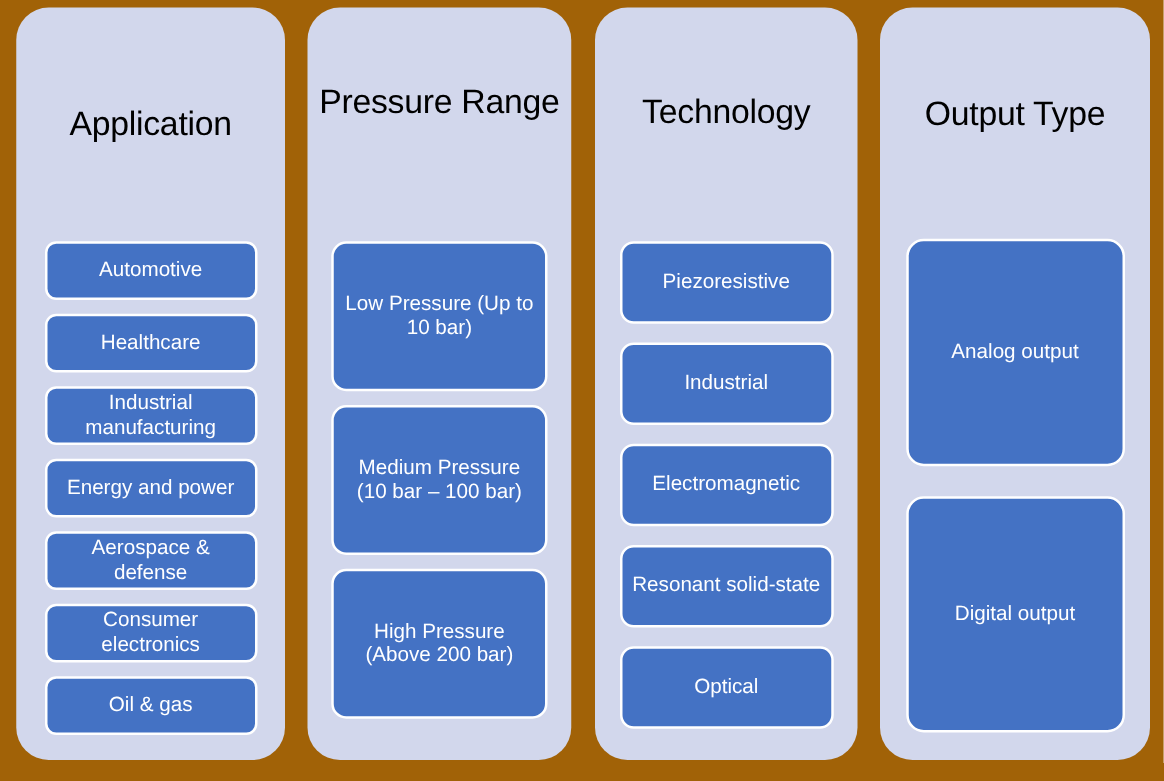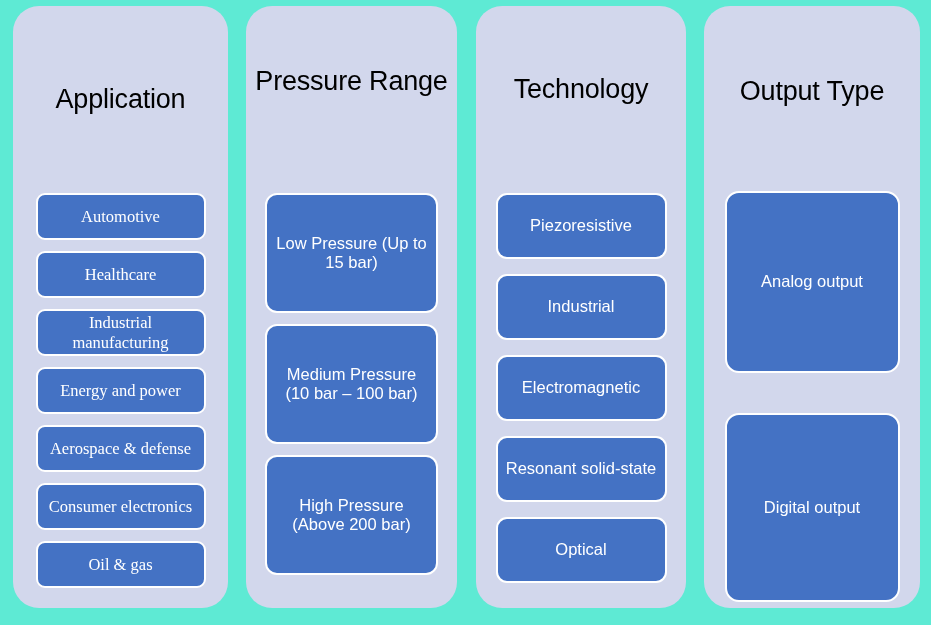--- a/index.html
+++ b/index.html
@@ -9,21 +9,21 @@
     height: 625px;
     background: #ffffff;
     font-family: "Liberation Sans", sans-serif;
     overflow: hidden;
   }
 
   #diagram {
     position: relative;
     width: 931px;
     height: 625px;
-    background: #5eead4;
+    background: #a16207;
   }
 
   .column {
     position: absolute;
     top: 6px;
     height: 602px;
     background: #d2d7ec;
     border-radius: 26px;
     display: flex;
     flex-direction: column;
@@ -59,38 +59,38 @@
     left: 0;
     right: 0;
     display: flex;
     flex-direction: column;
     align-items: center;
   }
 
   .col-0 .items { top: 187px; gap: 11px; }
   .col-1 .items { top: 187px; gap: 11px; }
   .col-2 .items { top: 187px; gap: 15px; }
-  .col-3 .items { top: 185px; gap: 40px; }
+  .col-3 .items { top: 185px; gap: 24px; }
 
   .node {
     background: #4472c4;
     border: 2px solid #ffffff;
     border-radius: 9px;
     color: #ffffff;
     display: flex;
     align-items: center;
     justify-content: center;
     text-align: center;
     font-size: 16.5px;
     line-height: 1.16;
     padding: 2px 6px;
     font-family: "Liberation Sans", sans-serif;
   }
 
-  .col-0 .node { width: 170px; height: 47px; font-family: Liberation Serif, serif; }
+  .col-0 .node { width: 170px; height: 47px; }
   .col-1 .node { width: 173px; height: 120px; border-radius: 12px; }
   .col-2 .node { width: 171px; height: 66px; border-radius: 11px; text-align: center; }
   .col-3 .node { width: 175px; border-radius: 14px; }
 
   .col-3 .node.n0 { height: 182px; }
   .col-3 .node.n1 { height: 189px; text-align: right; }
 
   .node-label { display: block; }
 </style>
 </head>
@@ -122,21 +122,21 @@
       <div class="node n6">
         <span class="node-label">Oil &amp; gas</span>
       </div>
     </div>
   </div>
 
   <div class="column col-1">
     <div class="column-title">Pressure Range</div>
     <div class="items">
       <div class="node n0">
-        <span class="node-label">Low Pressure (Up to 15 bar)</span>
+        <span class="node-label">Low Pressure (Up to 10 bar)</span>
       </div>
       <div class="node n1">
         <span class="node-label">Medium Pressure (10 bar – 100 bar)</span>
       </div>
       <div class="node n2">
         <span class="node-label">High Pressure (Above 200 bar)</span>
       </div>
     </div>
   </div>
 

